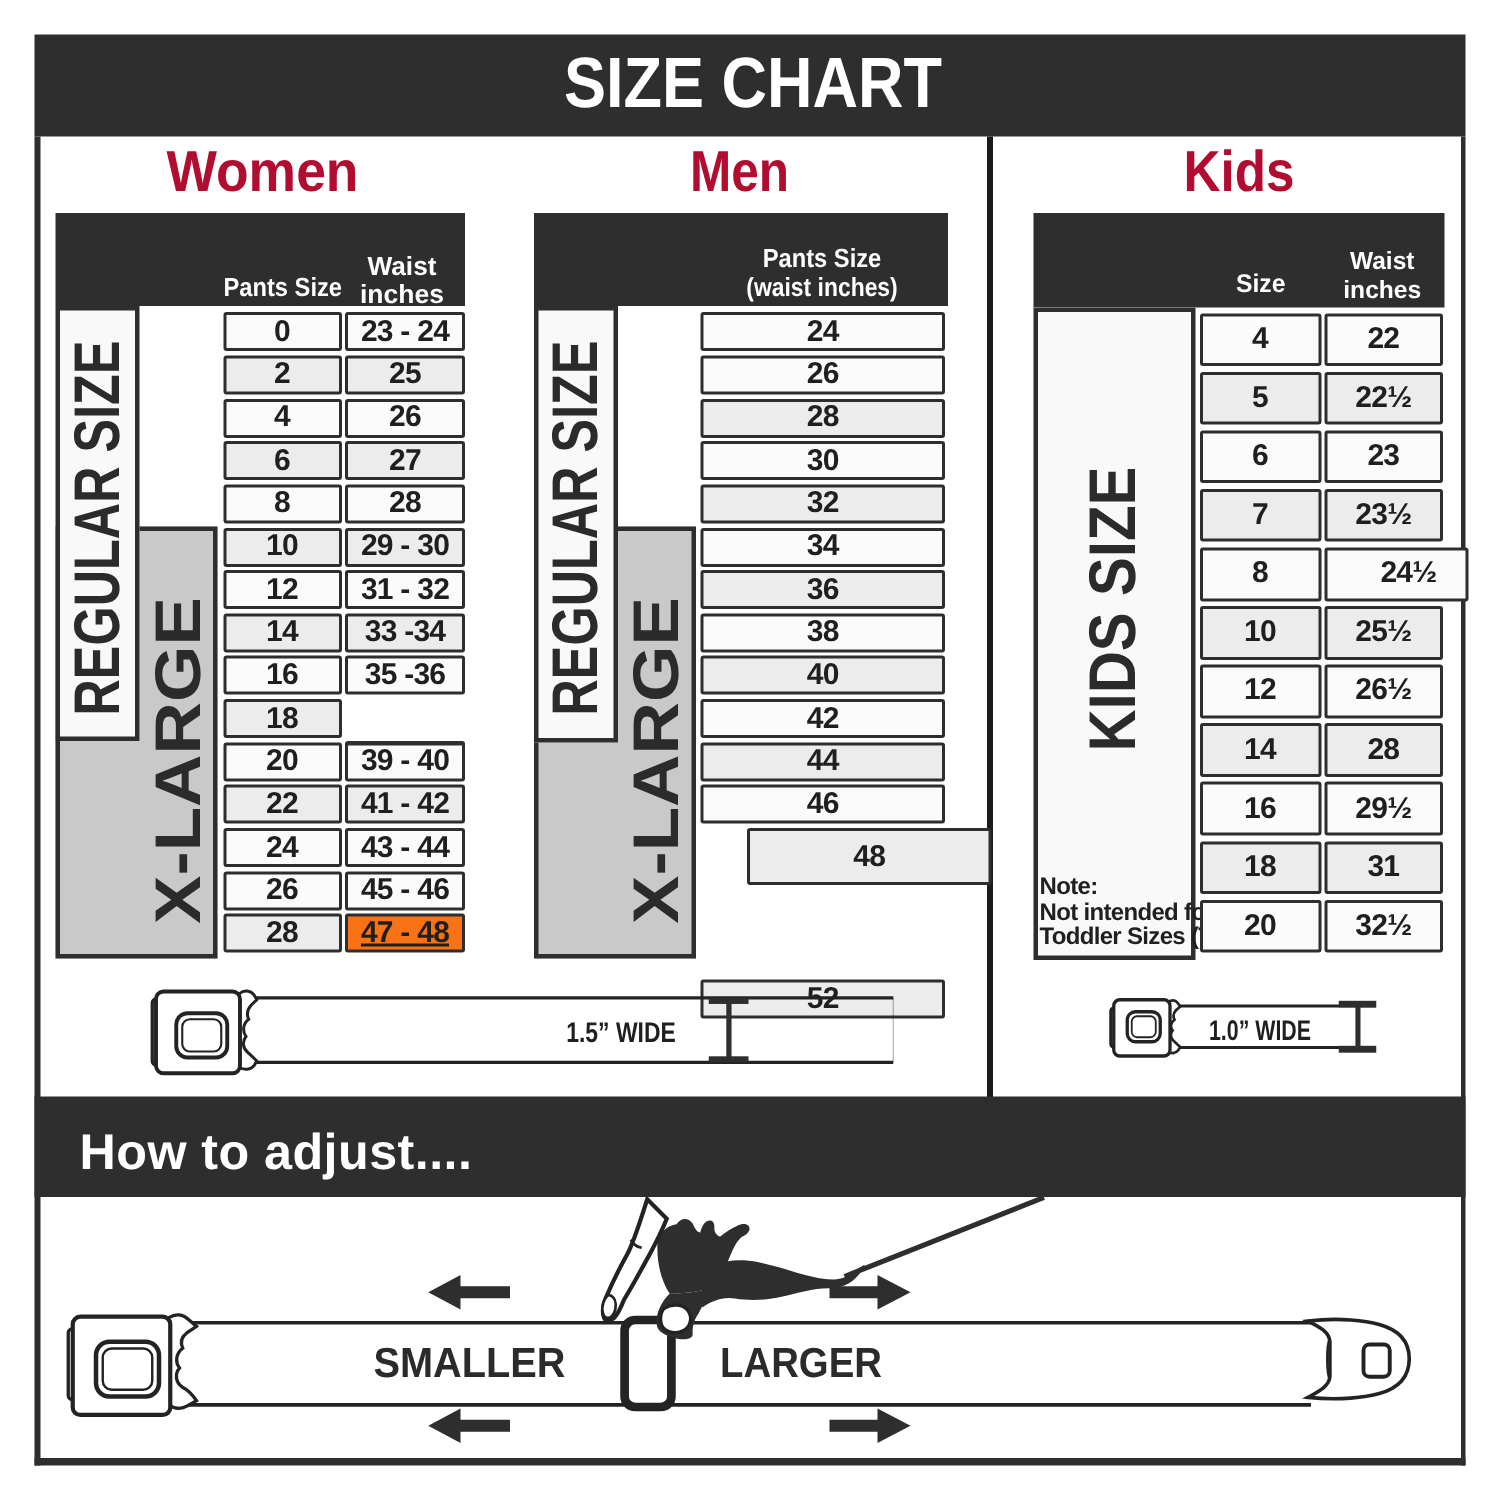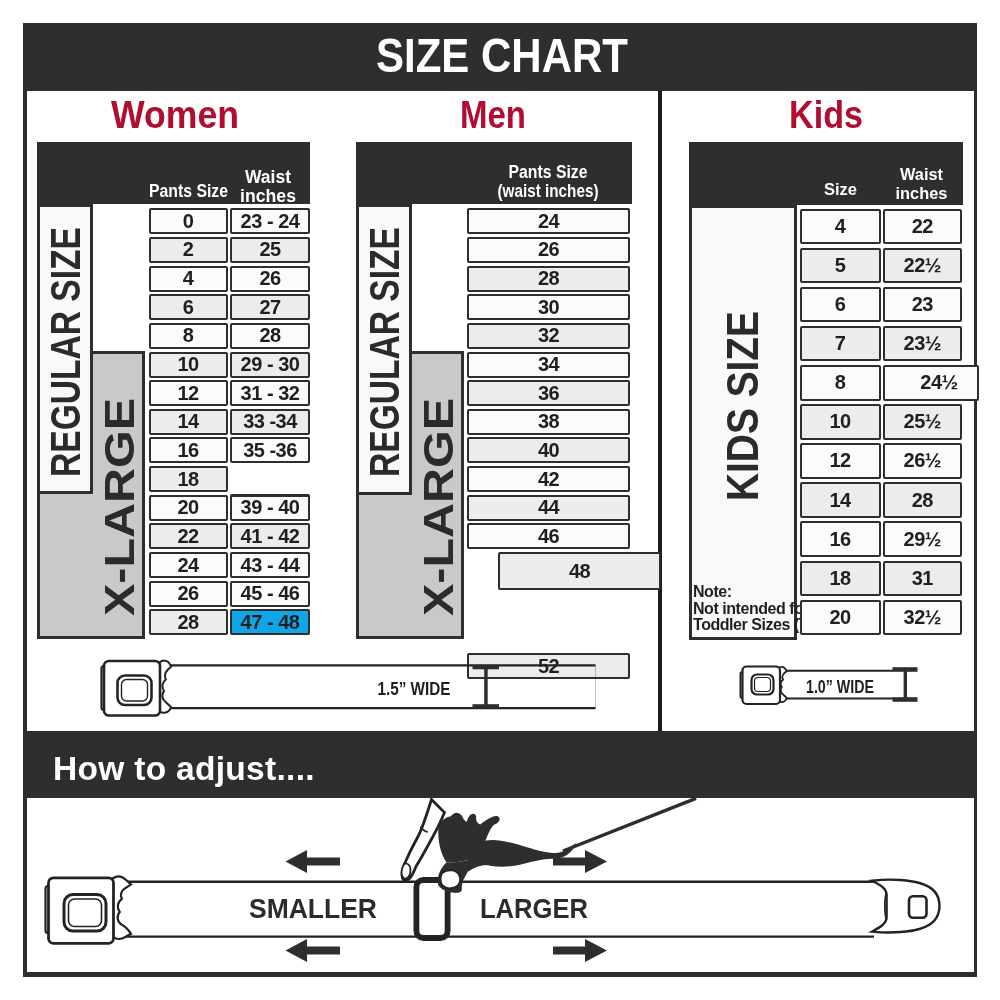--- a/index.html
+++ b/index.html
@@ -111,21 +111,21 @@
 <div class="cell" style="left:148.5px;top:552.0px;width:79px;height:26px;background:#fbfbfb;">24</div>
 
 <div class="cell" style="left:230px;top:552.0px;width:80px;height:26px;background:#fbfbfb;">43 - 44</div>
 
 <div class="cell" style="left:148.5px;top:580.6px;width:79px;height:26px;background:#fbfbfb;">26</div>
 
 <div class="cell" style="left:230px;top:580.6px;width:80px;height:26px;background:#fbfbfb;">45 - 46</div>
 
 <div class="cell" style="left:148.5px;top:609.3px;width:79px;height:26px;background:#ececec;">28</div>
 
-<div class="cell" style="left:230px;top:609.3px;width:80px;height:26px;background:#0ea5e9;">47 - 48</div>
+<div class="cell" style="left:230px;top:609.3px;width:80px;height:26px;background:#f97316;text-decoration:underline;">47 - 48</div>
 
 <div class="abs" style="left:356px;top:142px;width:275.5px;height:61.5px;background:#2e2e2e;"></div>
 
 <svg class="abs" style="left:467px;top:142px;" width="163" height="62" viewBox="0 0 163 62">
       <text x="81" y="36" text-anchor="middle" font-family="Liberation Sans, sans-serif" font-weight="bold" font-size="17.5" fill="#fff" textLength="79" lengthAdjust="spacingAndGlyphs">Pants Size</text>
       <text x="81" y="55" text-anchor="middle" font-family="Liberation Sans, sans-serif" font-weight="bold" font-size="17.5" fill="#fff" textLength="101" lengthAdjust="spacingAndGlyphs">(waist inches)</text>
     </svg>
 
 <div class="abs" style="left:356px;top:351px;width:108px;height:288px;background:#c9c9c9;border:3px solid #2e2e2e;box-sizing:border-box;"></div>
 

